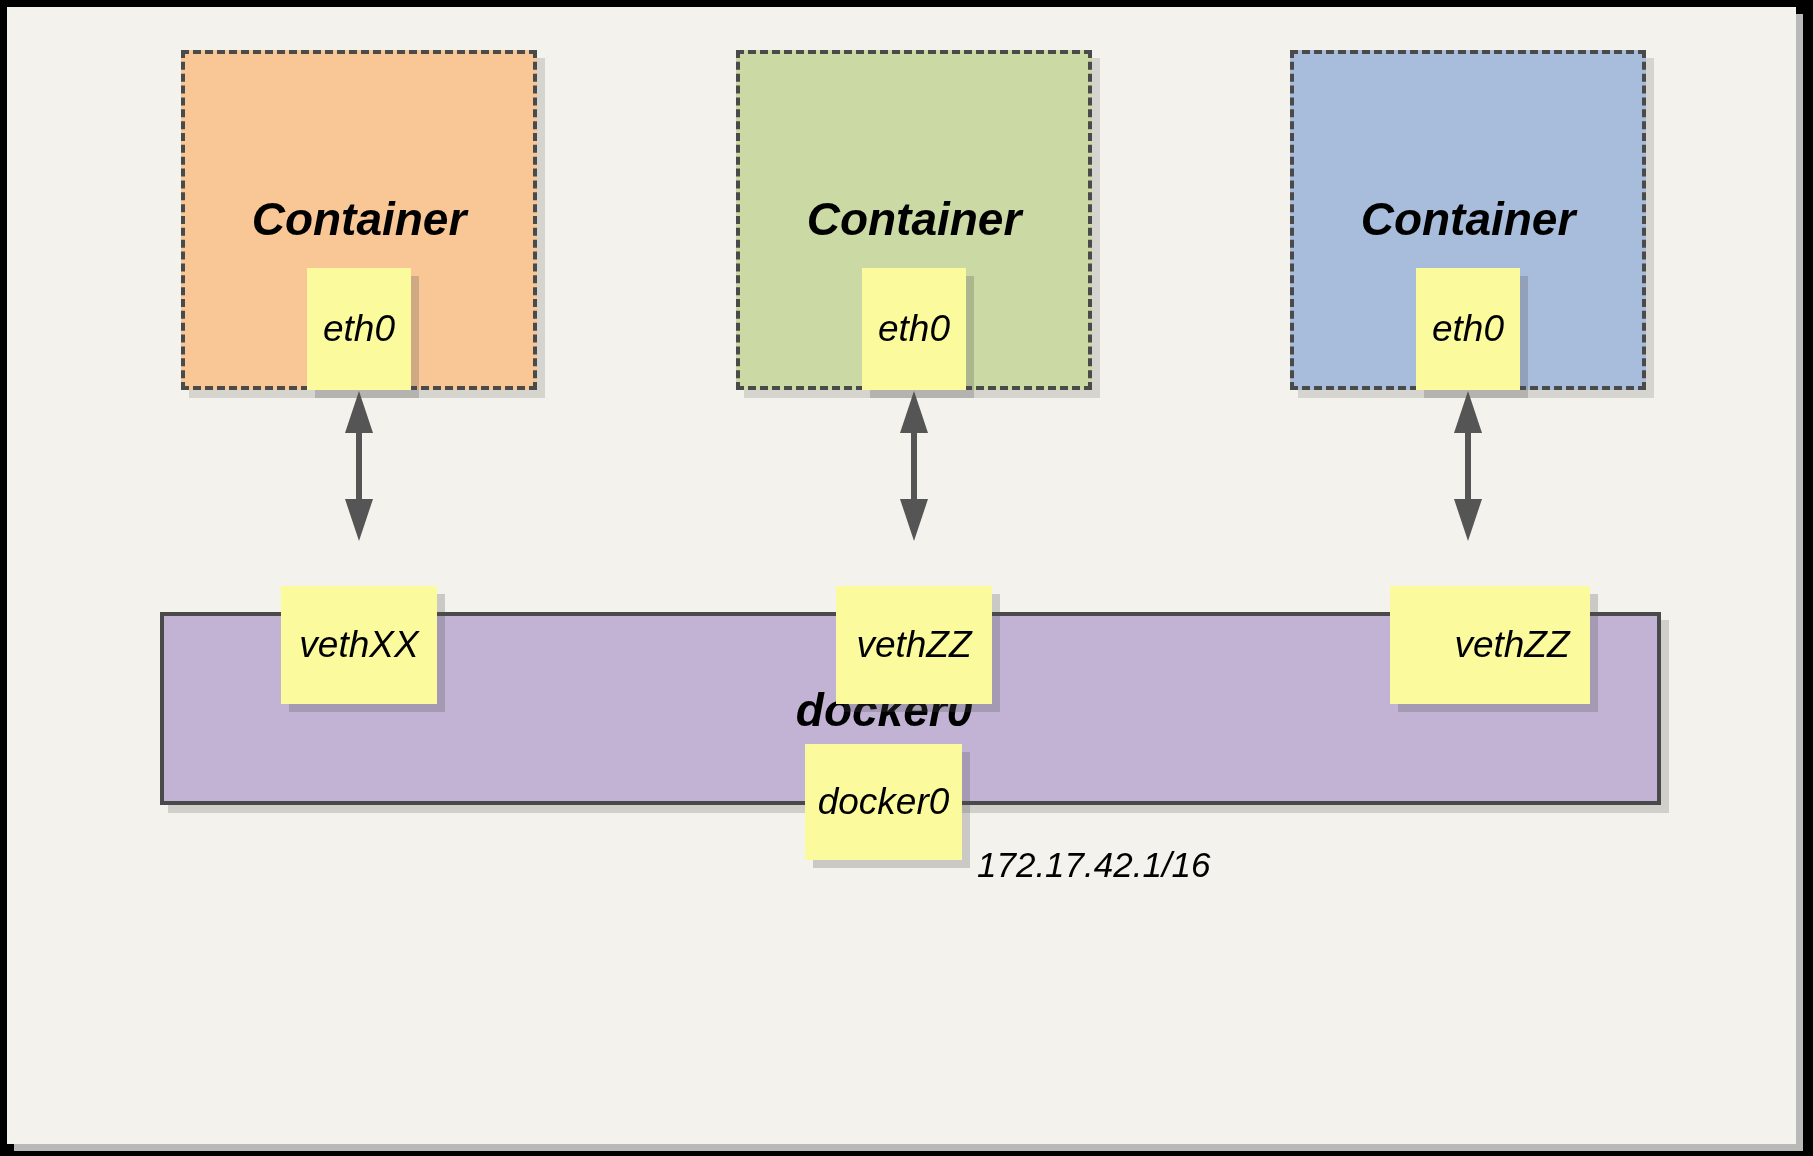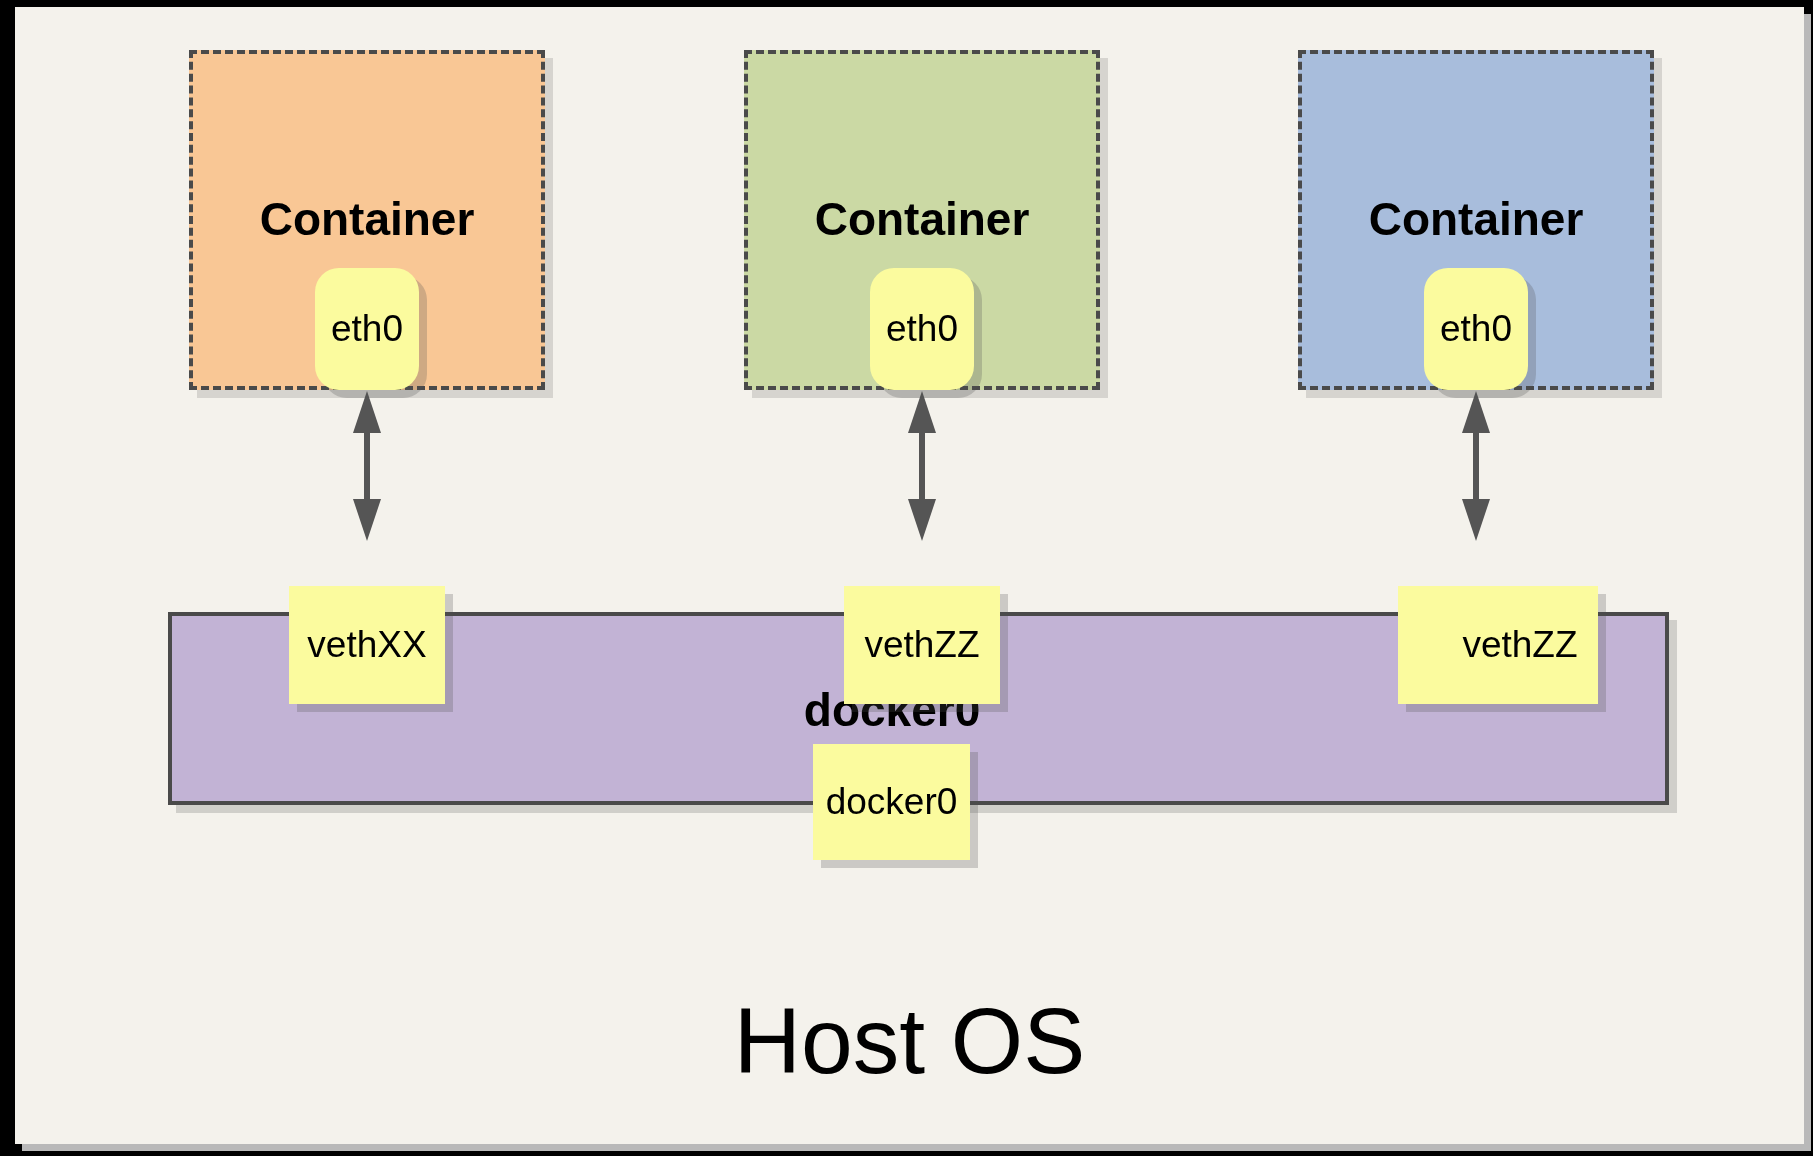--- a/index.html
+++ b/index.html
@@ -5,24 +5,25 @@
   html, body { margin: 0; padding: 0; }
   body {
     width: 1813px; height: 1156px;
     background: #000;
     position: relative;
     font-family: "Liberation Sans", sans-serif;
     overflow: hidden;
   }
   .page {
     position: absolute;
-    left: 15px; top: 7px;
+    left: 7px; top: 7px;
     width: 1789px; height: 1137px;
     background: #F4F2EC;
     box-shadow: 7px 7px 0 #b9b9b9;
+    font-style: italic;
   }
   .container-box {
     position: absolute;
     top: 43px;
     width: 356px; height: 340px;
     border: 4px dashed #4a4a4a;
     box-sizing: border-box;
     box-shadow: 8px 8px 0 rgba(80,80,80,0.18);
     z-index: 1;
   }
@@ -41,21 +42,21 @@
     position: absolute;
     background: #FBFB9E;
     box-shadow: 8px 8px 0 rgba(80,80,80,0.25);
     display: flex;
     align-items: center;
     justify-content: center;
     font-size: 37px;
     color: #000;
     z-index: 3;
   }
-  .eth-note { width: 104px; height: 122px; top: 261px; border-radius: 24px; }
+  .eth-note { width: 104px; height: 122px; top: 261px; }
   .eth-note.e0 { left: 300px; }
   .eth-note.e1 { left: 855px; }
   .eth-note.e2 { left: 1409px; }
   .veth-note { width: 156px; height: 118px; top: 536px; margin-top: 43px; }
   .veth-note.v0 { left: 274px; }
   .veth-note.v1 { left: 829px; }
   .veth-note.v2 { left: 1383px; padding-left: 44px; }
   .arrow {
     position: absolute;
     top: 384px;
@@ -153,16 +154,16 @@
   <div class="note veth-note v1">
     <span>vethZZ</span>
   </div>
   <div class="note veth-note v2">
     <span>vethZZ</span>
   </div>
 
   <div class="note bridge-note">
     <span>docker0</span>
   </div>
+  <div class="bridge-ip">172.17.42.1/16</div>
 
-  <div class="host-title">Host OS</div>
 
 </div>
 
 </body></html>

